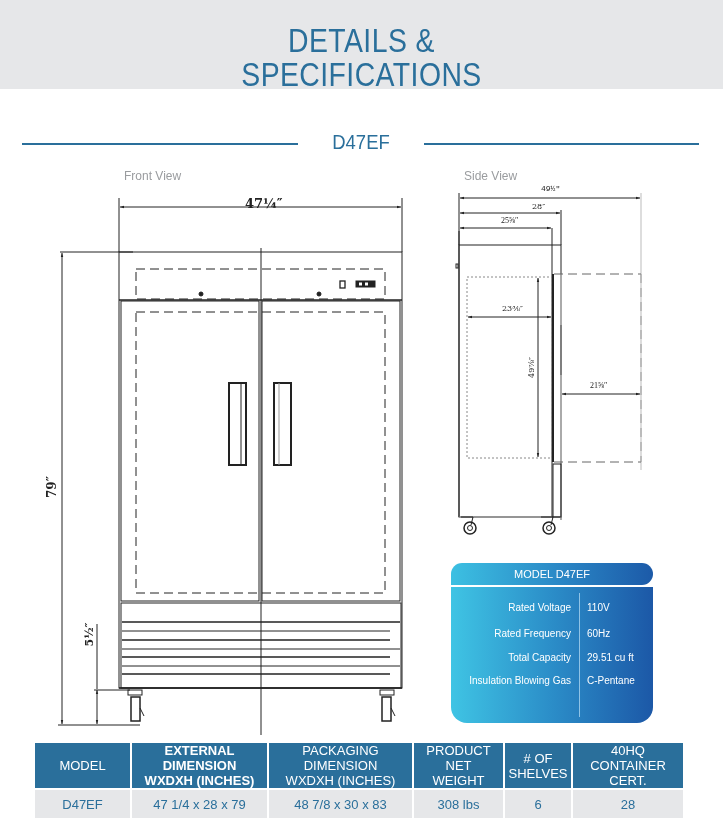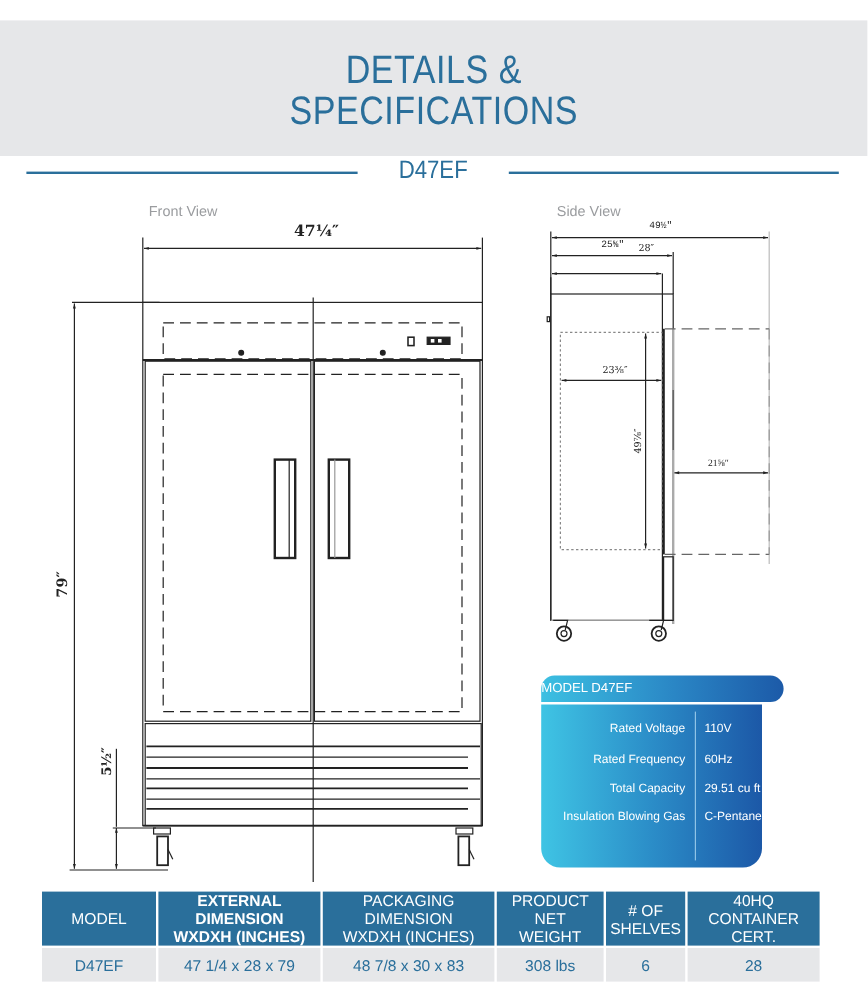--- a/index.html
+++ b/index.html
@@ -1,31 +1,31 @@
 <!DOCTYPE html>
 <html><head>
 <meta charset="utf-8">
 <style>
   html, body { margin:0; padding:0; }
   body { width:723px; height:830px; background:#ffffff; position:relative; overflow:hidden;
          font-family:"Liberation Sans", sans-serif; }
-  .header { position:absolute; left:0; top:0; width:723px; height:113px; background:#e6e7e9;margin-top:17px; }
+  .header { position:absolute; left:0; top:0; width:723px; height:89px; background:#e6e7e9; }
   .header-title { position:absolute; left:0; top:24px; width:723px; text-align:center; color:#2a6f9b;
          font-family:"Liberation Sans Narrow","Liberation Sans", sans-serif; font-size:33px; line-height:34px;
          transform:scaleX(0.86); letter-spacing:0.5px; }
   .model-rule { position:absolute; height:2px; background:#2a6f9b; top:143px; }
   .model-title { position:absolute; left:300px; width:122px; top:130px; text-align:center; color:#2a6f9b; font-size:21px;
          transform:scaleX(0.88); }
   .view-label { position:absolute; color:#9a9c9f; font-size:12px; }
   .drawing { position:absolute; left:0; top:0; width:723px; height:740px; }
   .spec-card { position:absolute; left:451px; top:563px; width:202px; height:160px; }
   .spec-head { position:absolute; left:0; top:0; width:202px; height:22px;
          background:linear-gradient(90deg,#3cc0e2 0%,#2a86c5 55%,#1c5aa8 100%);
-         border-radius:18px 18px 18px 0; color:#fff; font-size:11px; line-height:22px; }
-  .spec-body { position:absolute; left:0; top:24px; width:184px; height:136px;
+         border-radius:18px 18px 18px 0; color:#fff; font-size:11px; text-align:center; line-height:22px; }
+  .spec-body { position:absolute; left:0; top:24px; width:202px; height:136px;
          background:linear-gradient(90deg,#3fc4e4 0%,#2b8dc8 50%,#1c58a7 100%);
          border-radius:0 0 16px 16px; }
   .spec-divider { position:absolute; left:128px; top:6px; width:1px; height:124px; background:#8fc3e6; }
   .spec-row { position:absolute; left:0; width:202px; height:16px; color:#fff; font-size:10px; }
   .spec-row .lbl { position:absolute; right:82px; text-align:right; white-space:nowrap; }
   .spec-row .val { position:absolute; left:136px; white-space:nowrap; }
   table.specs { position:absolute; left:33px; top:741px; border-collapse:separate; border-spacing:2px 2px; }
   table.specs th { background:#2a6f9b; color:#fff; font-weight:normal; font-size:13px; line-height:15px;
          height:42px; padding:0; text-align:center; }
   table.specs td { background:#e6e7e9; color:#2a6f9b; font-size:13px; height:28px; text-align:center; padding:0; }
@@ -135,27 +135,27 @@
     <line x1="459" y1="517" x2="552" y2="517" stroke="#999"></line>
     <path d="M461,517 l12,0 l-2,8"></path>
     <circle cx="470" cy="528" r="6" stroke-width="1.5"></circle>
     <circle cx="470" cy="528" r="2.5"></circle>
     <path d="M541,517 l12,0 l-2,8"></path>
     <circle cx="549" cy="528" r="6" stroke-width="1.5"></circle>
     <circle cx="549" cy="528" r="2.5"></circle>
   </g>
 </svg>
 
-<div style="position:absolute;left:245px;top:186px;font-family:'DejaVu Serif',serif;font-weight:bold;font-size:13px;color:#222;">47¼″</div>
+<div style="position:absolute;left:245px;top:196px;font-family:'DejaVu Serif',serif;font-weight:bold;font-size:13px;color:#222;">47¼″</div>
 <div style="position:absolute;left:41px;top:480px;font-family:'DejaVu Serif',serif;font-weight:bold;font-size:12px;color:#222;transform:rotate(-90deg);">79″</div>
 <div style="position:absolute;left:77px;top:628px;font-family:'DejaVu Serif',serif;font-weight:bold;font-size:11px;color:#222;transform:rotate(-90deg);">5½″</div>
 
 <div style="position:absolute;left:541px;top:184px;font-family:Liberation Mono, monospace;font-size:8px;color:#222;">49½″</div>
 <div style="position:absolute;left:532px;top:202px;font-family:'DejaVu Serif',serif;font-size:8px;color:#222;">28″</div>
-<div style="position:absolute;left:501px;top:200px;font-family:Liberation Mono, monospace;font-size:8px;color:#222;">25⅝″</div>
+<div style="position:absolute;left:501px;top:216px;font-family:Liberation Serif, serif;font-size:8px;color:#222;">25⅝″</div>
 <div style="position:absolute;left:502px;top:304px;font-family:'DejaVu Serif',serif;font-size:8px;color:#222;">23⅜″</div>
 <div style="position:absolute;left:521px;top:363px;font-family:'DejaVu Serif',serif;font-size:8px;color:#222;transform:rotate(-90deg);">49⅞″</div>
 <div style="position:absolute;left:590px;top:381px;font-family:Liberation Serif, serif;font-size:8px;color:#222;">21⅝″</div>
 
 <div class="spec-card">
   <div class="spec-head">MODEL D47EF</div>
   <div class="spec-body">
     <div class="spec-divider"></div>
     <div class="spec-row" style="top:15px;">
       <span class="lbl">Rated  Voltage</span>

